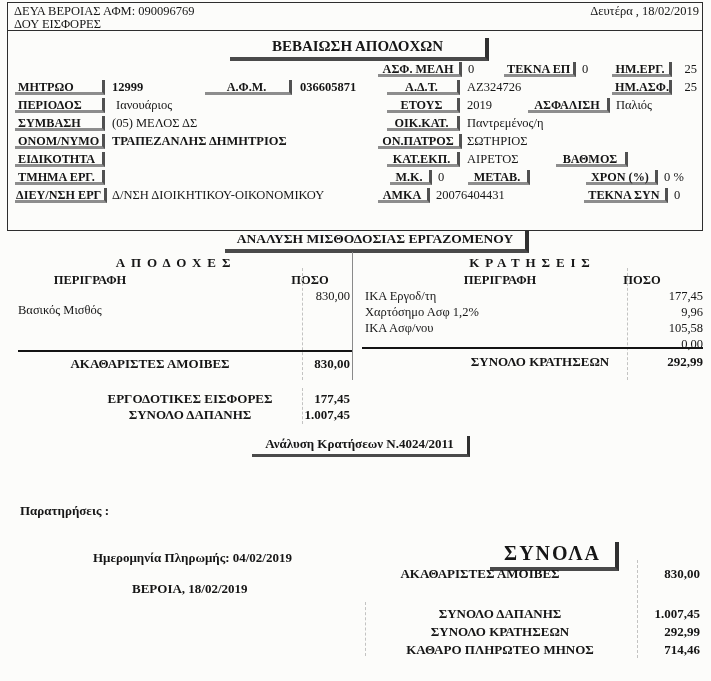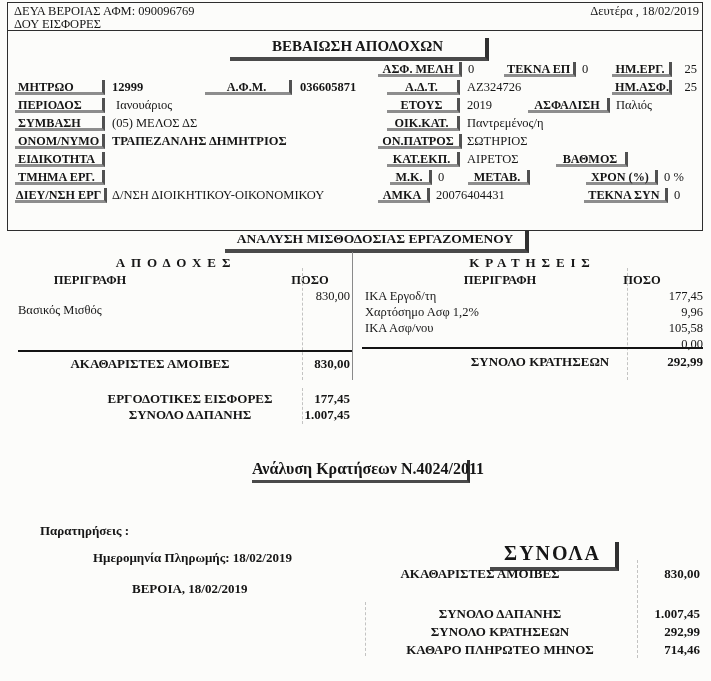--- a/index.html
+++ b/index.html
@@ -133,24 +133,24 @@
   <div class="abs bold rt t13" style="left:260px;top:356px;width:90px;">830,00</div>
   <div class="abs bold ctr t13" style="left:420px;top:354px;width:240px;">ΣΥΝΟΛΟ ΚΡΑΤΗΣΕΩΝ</div>
   <div class="abs bold rt t13" style="left:610px;top:354px;width:93px;">292,99</div>
 
   <div class="vline dashv" style="left:302px;top:388px;height:36px;"></div>
   <div class="abs bold ctr t13" style="left:70px;top:391px;width:240px;">ΕΡΓΟΔΟΤΙΚΕΣ ΕΙΣΦΟΡΕΣ</div>
   <div class="abs bold rt t13" style="left:270px;top:391px;width:80px;">177,45</div>
   <div class="abs bold ctr t13" style="left:70px;top:407px;width:240px;">ΣΥΝΟΛΟ ΔΑΠΑΝΗΣ</div>
   <div class="abs bold rt t13" style="left:270px;top:407px;width:80px;">1.007,45</div>
 
-  <div class="boxed-title" style="left:252px;top:460px;width:215px;font-size:16px;border-bottom-width:3.5px;border-right-width:3.5px;">Ανάλυση Κρατήσεων Ν.4024/2011</div>
+  <div class="boxed-title" style="left:252px;top:436px;width:215px;font-size:13px;border-bottom-width:3.5px;border-right-width:3.5px;">Ανάλυση Κρατήσεων Ν.4024/2011</div>
 
-  <div class="abs bold t13" style="left:40px;top:503px;margin-top:20px;">Παρατηρήσεις :</div>
-  <div class="abs bold t13" style="left:93px;top:550px;">Ημερομηνία Πληρωμής: 18/02/2019</div>
+  <div class="abs bold t13" style="left:20px;top:503px;">Παρατηρήσεις :</div>
+  <div class="abs bold t13" style="left:93px;top:550px;">Ημερομηνία Πληρωμής: 04/02/2019</div>
   <div class="abs bold t13" style="left:132px;top:581px;">ΒΕΡΟΙΑ, 18/02/2019</div>
 
   <div class="boxed-title" style="left:490px;top:542px;width:125px;font-size:20px;letter-spacing:2px;">ΣΥΝΟΛΑ</div>
 
   <div class="vline dashv" style="left:637px;top:560px;height:98px;"></div>
   <div class="vline dashv" style="left:365px;top:602px;height:54px;"></div>
 
   <div class="abs bold ctr t13" style="left:385px;top:566px;width:190px;">ΑΚΑΘΑΡΙΣΤΕΣ ΑΜΟΙΒΕΣ</div>
   <div class="abs bold rt t13" style="left:630px;top:566px;width:70px;">830,00</div>
 

